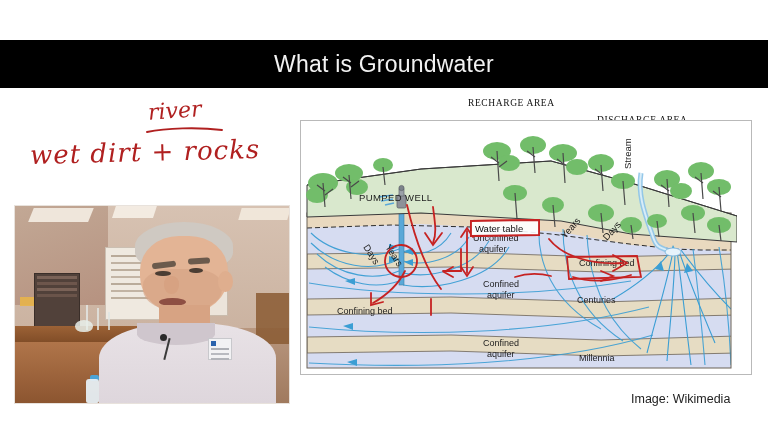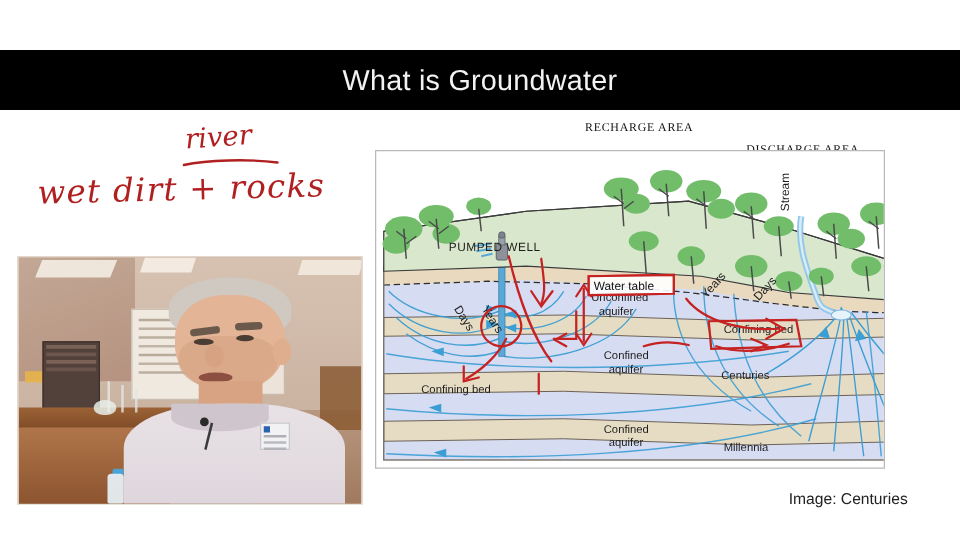--- a/index.html
+++ b/index.html
@@ -89,21 +89,21 @@
   .badge{position:absolute;left:62%;top:64%;width:13%;height:11%;background:#f2f2f4;
          border:1px solid #c8c8cc;}
   .badge:before{content:"";position:absolute;left:8%;top:12%;width:22%;height:26%;background:#2b63ad;}
   .badge:after{content:"";position:absolute;left:8%;top:48%;right:10%;height:2px;background:#aeb0b6;
          box-shadow:0 5px 0 #b8bac0,0 10px 0 #b2b4ba;}
   .bottle{position:absolute;left:26%;top:88%;width:13px;height:24px;background:#e6eef3;
          border-radius:3px 3px 2px 2px;opacity:.95;}
   .bottlecap{position:absolute;left:27.5%;top:86%;width:9px;height:6px;background:#4ba3d6;border-radius:2px;}
 
   
-  .diagram{position:absolute;left:300px;top:120px;width:408px;height:255px;
+  .diagram{position:absolute;left:300px;top:120px;width:452px;height:255px;
            background:#fff;border:1px solid #b9b9b9;box-sizing:border-box;overflow:hidden;}
 
   .hdr{position:absolute;font-family:Liberation Serif, serif;color:#111;
        font-size:9.5px;letter-spacing:.6px;white-space:nowrap;}
   .hdr-recharge{left:468px;top:98px;}
   .hdr-discharge{left:597px;top:115px;}
   .credit{position:absolute;left:631px;top:392px;font-size:12.5px;color:#222;
           font-family:"Liberation Sans",sans-serif;white-space:nowrap;}
 </style>
 </head>
@@ -357,15 +357,15 @@
         <path d="M170,100 L238,99 L238,114 L170,115 Z"></path>
       </g>
 
       <rect x="170" y="100" width="68" height="15" fill="#ffffff" opacity="0.9"></rect>
       <path d="M170,100 L238,99 L238,114 L170,115 Z" fill="none" stroke="#c62222" stroke-width="1.8"></path>
       <text x="174" y="111" font-family="Liberation Sans, sans-serif" font-size="9.5" fill="#111">Water table</text>
 
     </svg>
   </div>
 
-  <div class="credit">Image: Centuries</div>
+  <div class="credit">Image: Wikimedia</div>
 
 </div>
 
 </body></html>

